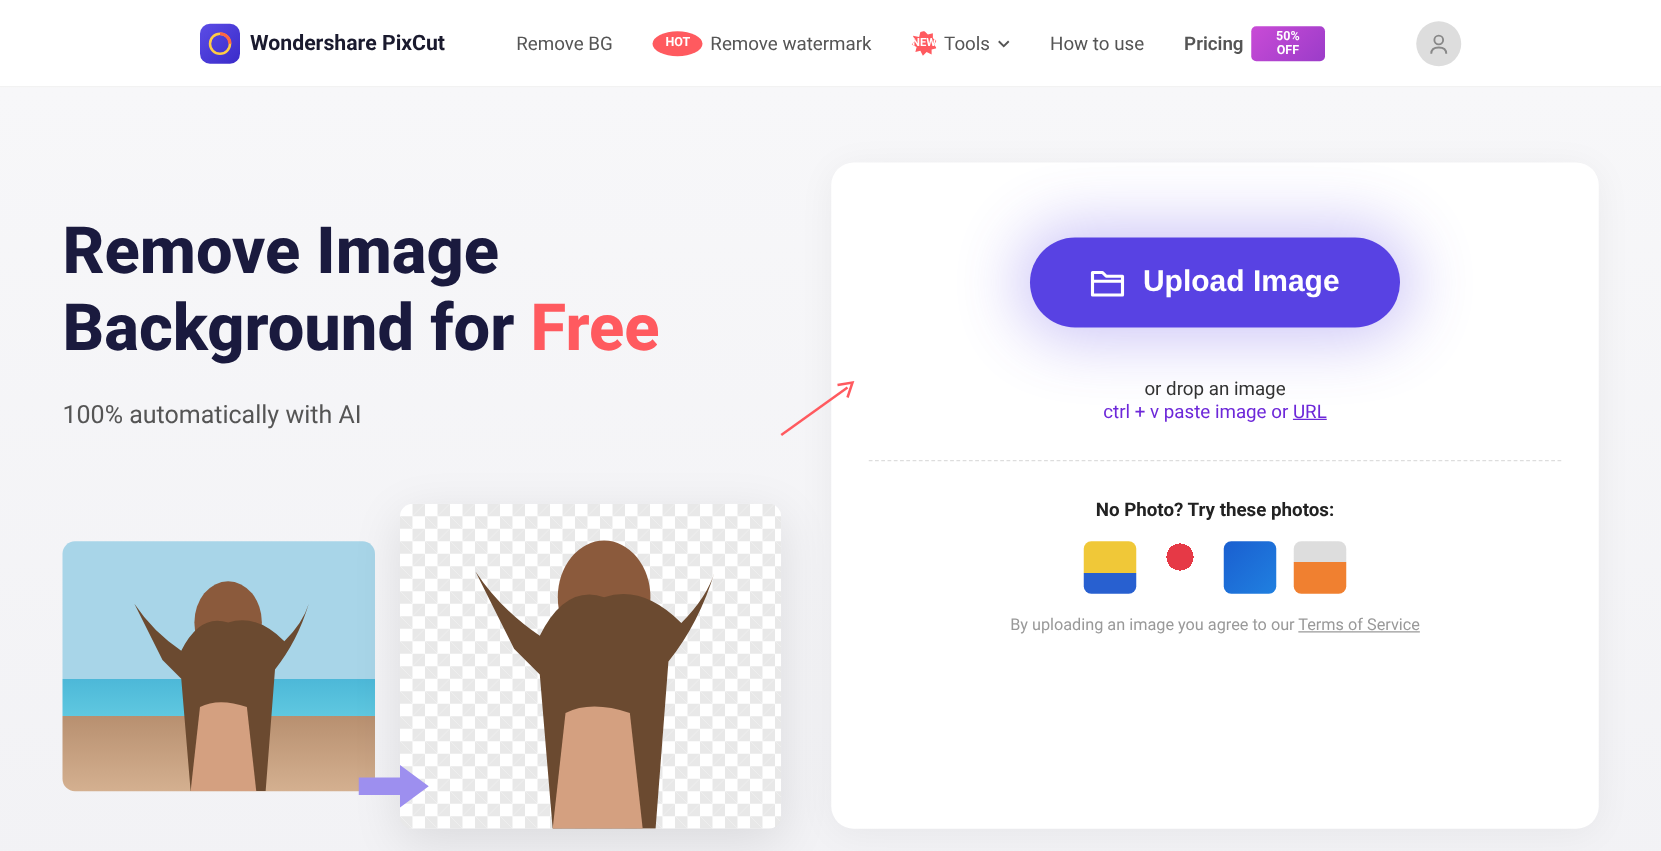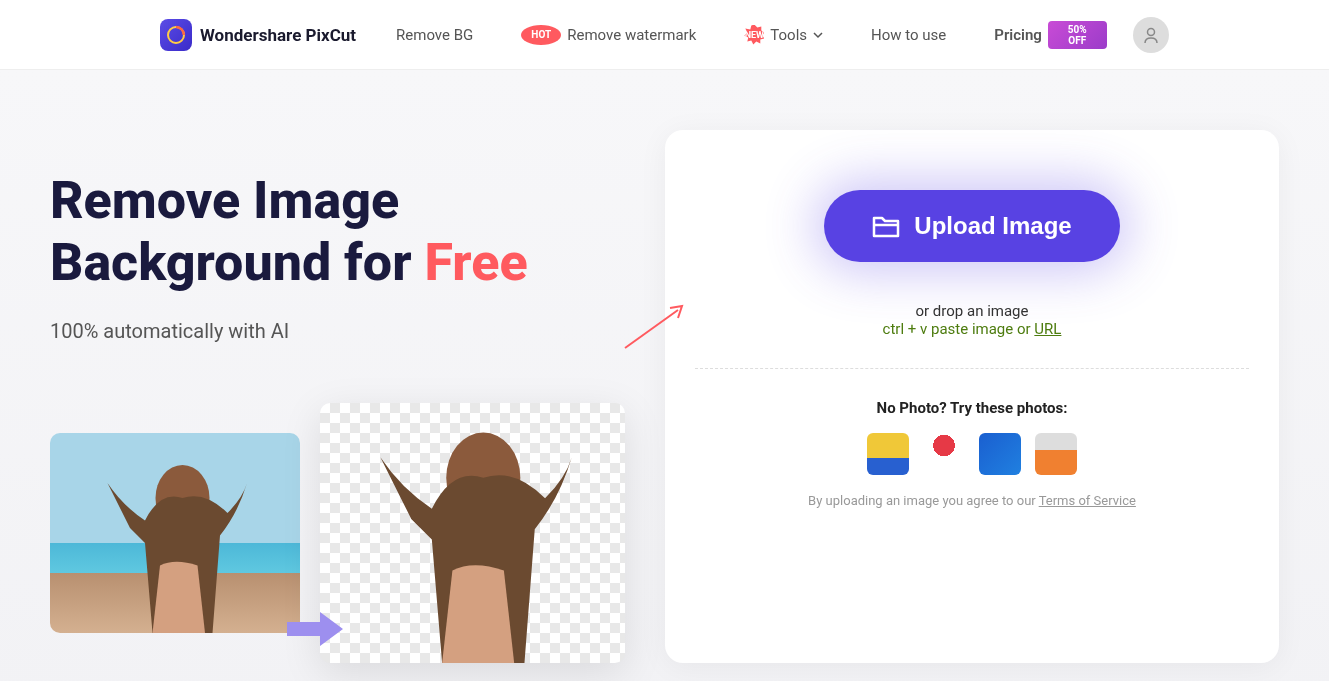--- a/index.html
+++ b/index.html
@@ -1,21 +1,21 @@
 <!DOCTYPE html>
 <html><head>
 <meta charset="utf-8">
 <style>
 * { margin: 0; padding: 0; box-sizing: border-box; }
 body { font-family: -apple-system, BlinkMacSystemFont, 'Segoe UI', Roboto, sans-serif; background: #fff; width: 1329px; }
 .header { display: flex; align-items: center; padding: 0 160px; height: 70px; border-bottom: 1px solid #eee; background: #fff; }
-.logo-group { display: flex; align-items: center; gap: 8px; margin-right: 40px; }
+.logo-group { display: flex; align-items: center; gap: 8px; margin-right: 57px; }
 .logo-icon { width: 32px; height: 32px; background: linear-gradient(135deg, #5b4ce6, #3a2bc9); border-radius: 8px; display: flex; align-items: center; justify-content: center; }
 .logo-text { font-weight: 700; font-size: 17px; color: #1a1a2e; }
-.nav { display: flex; align-items: center; gap: 48px; flex: 1; }
+.nav { display: flex; align-items: center; gap: 32px; flex: 1; }
 .nav-item { display: flex; align-items: center; gap: 6px; color: #555; font-size: 15px; cursor: pointer; }
 .badge-hot { background: #ff5a5f; color: #fff; font-size: 10px; font-weight: 700; padding: 3px 5px; border-radius: 50%; width: 40px; height: 20px; display: flex; align-items: center; justify-content: center; }
 .badge-new { background: #ff5a5f; color: #fff; font-size: 9px; font-weight: 700; width: 20px; height: 20px; display: flex; align-items: center; justify-content: center; clip-path: polygon(50% 0%, 65% 15%, 85% 10%, 85% 30%, 100% 40%, 90% 55%, 100% 70%, 80% 75%, 80% 95%, 60% 85%, 45% 100%, 35% 80%, 15% 85%, 20% 65%, 0% 55%, 15% 40%, 5% 20%, 30% 25%, 35% 5%); border-radius: 3px; }
 .pricing-group { display: flex; align-items: center; gap: 6px; }
 .badge-off { background: linear-gradient(135deg, #c94bd6, #9b3cc9); color: #fff; font-size: 10px; font-weight: 700; padding: 3px 20px; border-radius: 4px; line-height: 1.1; text-align: center; }
 .avatar { width: 36px; height: 36px; background: #ddd; border-radius: 50%; display: flex; align-items: center; justify-content: center; margin-left: auto; }
 .chevron { width: 10px; height: 10px; }
 .hero { display: flex; padding: 60px 50px 40px 50px; gap: 40px; background: linear-gradient(to bottom, #f7f7f9, #f2f2f5); min-height: 611px; }
 .hero-left { flex: 1; padding-top: 40px; }
 .hero-title { font-size: 52px; font-weight: 800; color: #1a1a3e; line-height: 1.2; margin-bottom: 24px; }
@@ -25,21 +25,21 @@
 .preview-img { width: 250px; height: 200px; border-radius: 10px; position: relative; overflow: hidden; }
 .beach { background: linear-gradient(to bottom, #a8d5e8 0%, #a8d5e8 55%, #4db8d8 55%, #5fc8e0 70%, #b89070 70%, #d4b090 100%); }
 .checker-bg { background-image: linear-gradient(45deg, #e8e8e8 25%, transparent 25%), linear-gradient(-45deg, #e8e8e8 25%, transparent 25%), linear-gradient(45deg, transparent 75%, #e8e8e8 75%), linear-gradient(-45deg, transparent 75%, #e8e8e8 75%); background-size: 20px 20px; background-position: 0 0, 0 10px, 10px -10px, -10px 0px; background-color: #fff; width: 305px; height: 260px; }
 .preview-img.second { margin-left: 20px; box-shadow: 0 10px 40px rgba(0,0,0,0.1); }
 .person-silhouette { position: absolute; bottom: 0; left: 50%; transform: translateX(-50%); width: 70%; height: 90%; }
 .arrow-purple { position: absolute; left: 235px; bottom: 15px; z-index: 2; width: 60px; height: 38px; }
 .arrow-red { position: absolute; top: 300px; left: 620px; width: 70px; height: 50px; }
 .upload-card { width: 685px; background: #fff; border-radius: 18px; padding: 60px 30px 30px 30px; box-shadow: 0 4px 30px rgba(0,0,0,0.05); display: flex; flex-direction: column; align-items: center; }
 .upload-btn { background: #5842e3; color: #fff; font-size: 24px; font-weight: 700; padding: 22px 48px; border-radius: 50px; border: none; display: flex; align-items: center; gap: 14px; cursor: pointer; box-shadow: 0 0 50px 10px rgba(88,66,227,0.3); margin-bottom: 40px; }
 .drop-text { color: #333; font-size: 15px; }
-.paste-text { color: #4d7c0f; font-size: 15px; margin-bottom: 30px; }
+.paste-text { color: #6d28d9; font-size: 15px; margin-bottom: 30px; }
 .paste-text .url-link { text-decoration: underline; cursor: pointer; }
 .divider { width: 100%; border-top: 1px dashed #ddd; margin-bottom: 30px; }
 .nophoto { font-weight: 700; font-size: 15px; color: #222; margin-bottom: 16px; }
 .samples { display: flex; gap: 14px; margin-bottom: 18px; }
 .sample { width: 42px; height: 42px; border-radius: 6px; cursor: pointer; }
 .s1 { background: linear-gradient(to bottom, #f0c838 60%, #2860d0 60%); }
 .s2 { background: radial-gradient(circle at 50% 30%, #e63946 30%, #fff 30%); }
 .s3 { background: linear-gradient(135deg, #1a5fd0, #2080e0); }
 .s4 { background: linear-gradient(to bottom, #ddd 40%, #f08030 40%); }
 .tos { font-size: 13px; color: #999; }

